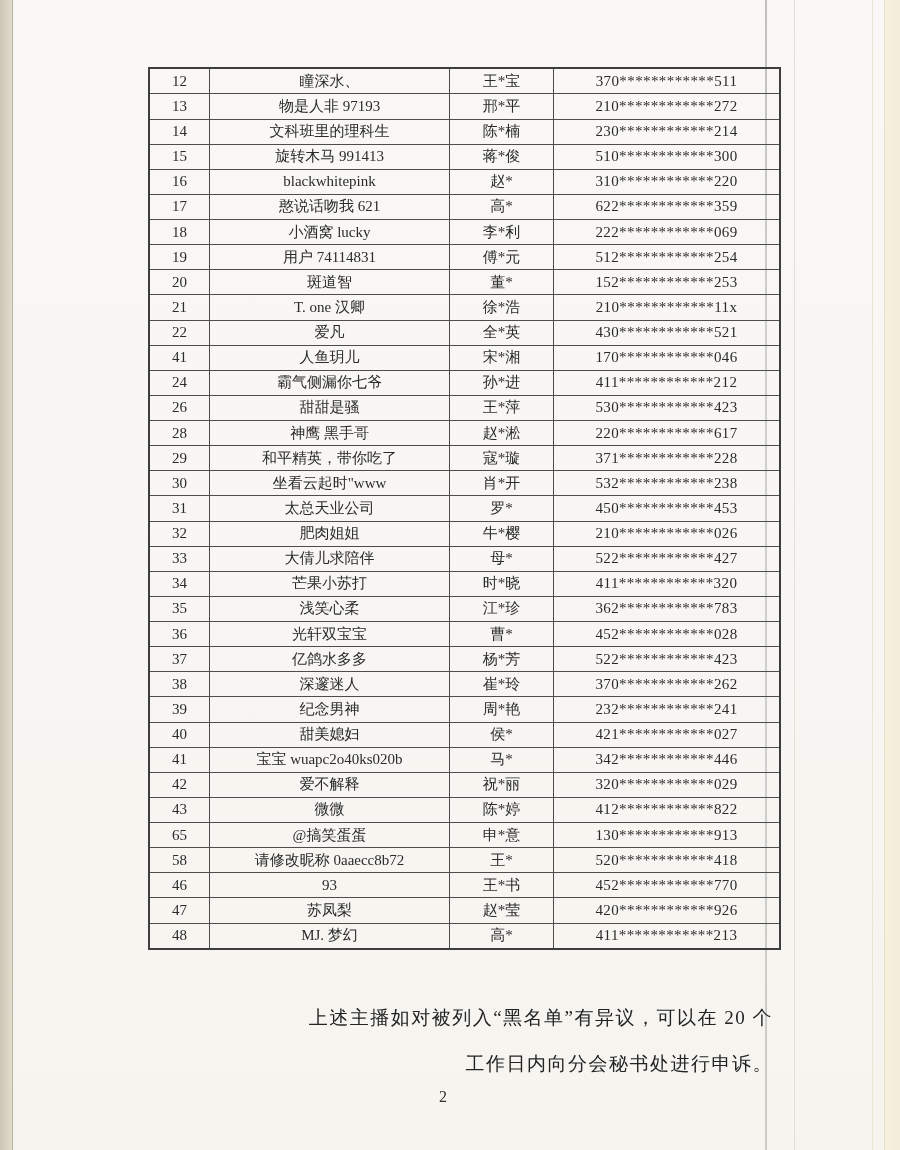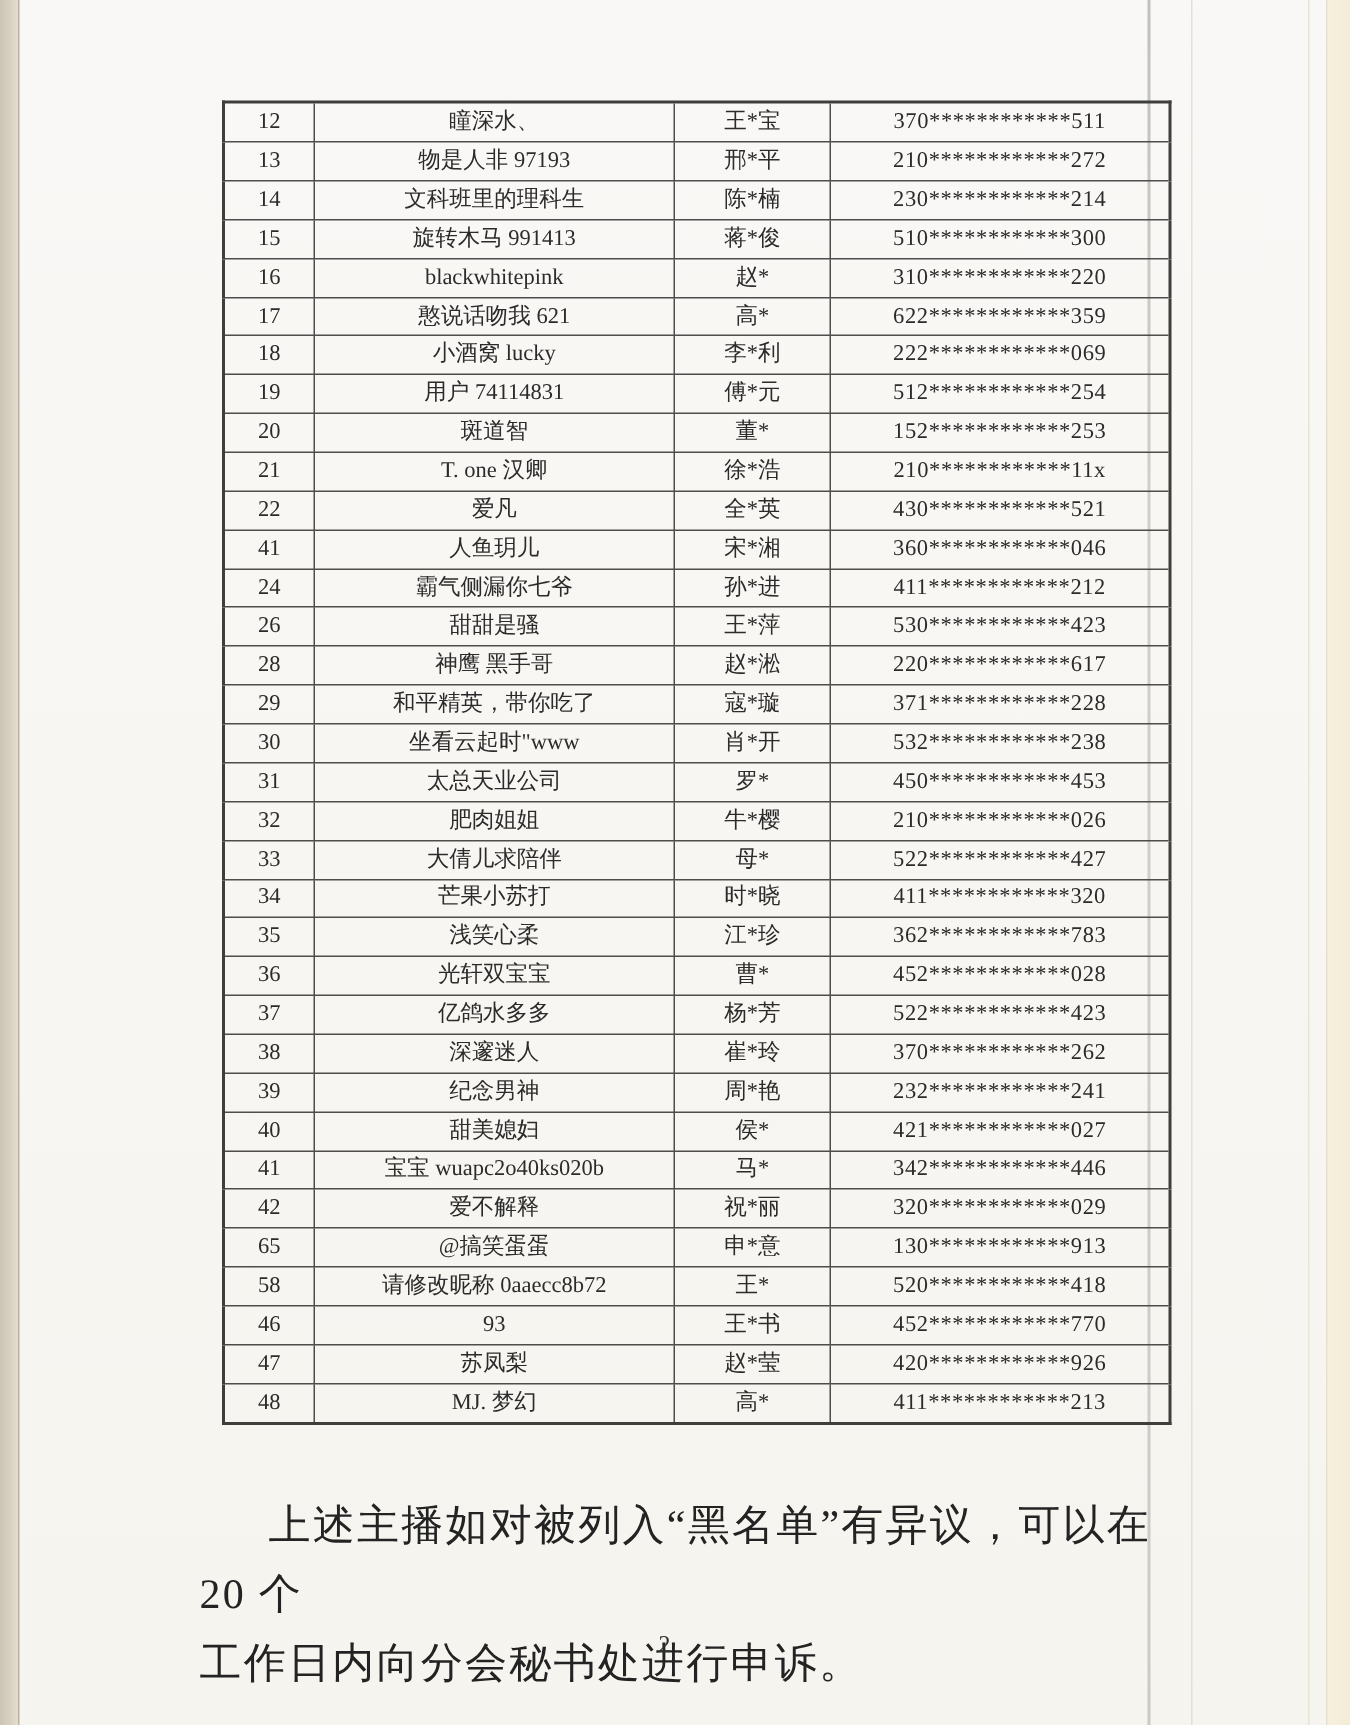--- a/index.html
+++ b/index.html
@@ -82,24 +82,25 @@
   .c-nick { width: 235px; }
   .c-name { width: 99px;  }
   .c-id   { width: 221px; letter-spacing: .4px; }
 
   
   .appeal-note {
     position: absolute;
     left: 133px;
     top: 995px;
     width: 640px;
-    font-size: 28px;
+    font-size: 19px;
     line-height: 46px;
     letter-spacing: 1.5px;
     color: #232323;
+    text-align: right;
   }
   .appeal-note .line1 { text-indent: 46px; }
 
   
   .page-number {
     position: absolute;
     left: 148px;
     top: 1088px;
     width: 590px;
     text-align: center;
@@ -193,21 +194,21 @@
     <td class="c-no">22</td>
     <td class="c-nick">爱凡</td>
     <td class="c-name">全*英</td>
     <td class="c-id">430************521</td>
   </tr>
 
   <tr>
     <td class="c-no">41</td>
     <td class="c-nick">人鱼玥儿</td>
     <td class="c-name">宋*湘</td>
-    <td class="c-id">360************046</td>
+    <td class="c-id">170************046</td>
   </tr>
 
   <tr>
     <td class="c-no">24</td>
     <td class="c-nick">霸气侧漏你七爷</td>
     <td class="c-name">孙*进</td>
     <td class="c-id">411************212</td>
   </tr>
 
 
@@ -317,20 +318,26 @@
     <td class="c-id">342************446</td>
   </tr>
 
   <tr>
     <td class="c-no">42</td>
     <td class="c-nick">爱不解释</td>
     <td class="c-name">祝*丽</td>
     <td class="c-id">320************029</td>
   </tr>
 
+  <tr>
+    <td class="c-no">43</td>
+    <td class="c-nick">微微</td>
+    <td class="c-name">陈*婷</td>
+    <td class="c-id">412************822</td>
+  </tr>
 
   <tr>
     <td class="c-no">65</td>
     <td class="c-nick">@搞笑蛋蛋</td>
     <td class="c-name">申*意</td>
     <td class="c-id">130************913</td>
   </tr>
 
   <tr>
     <td class="c-no">58</td>

